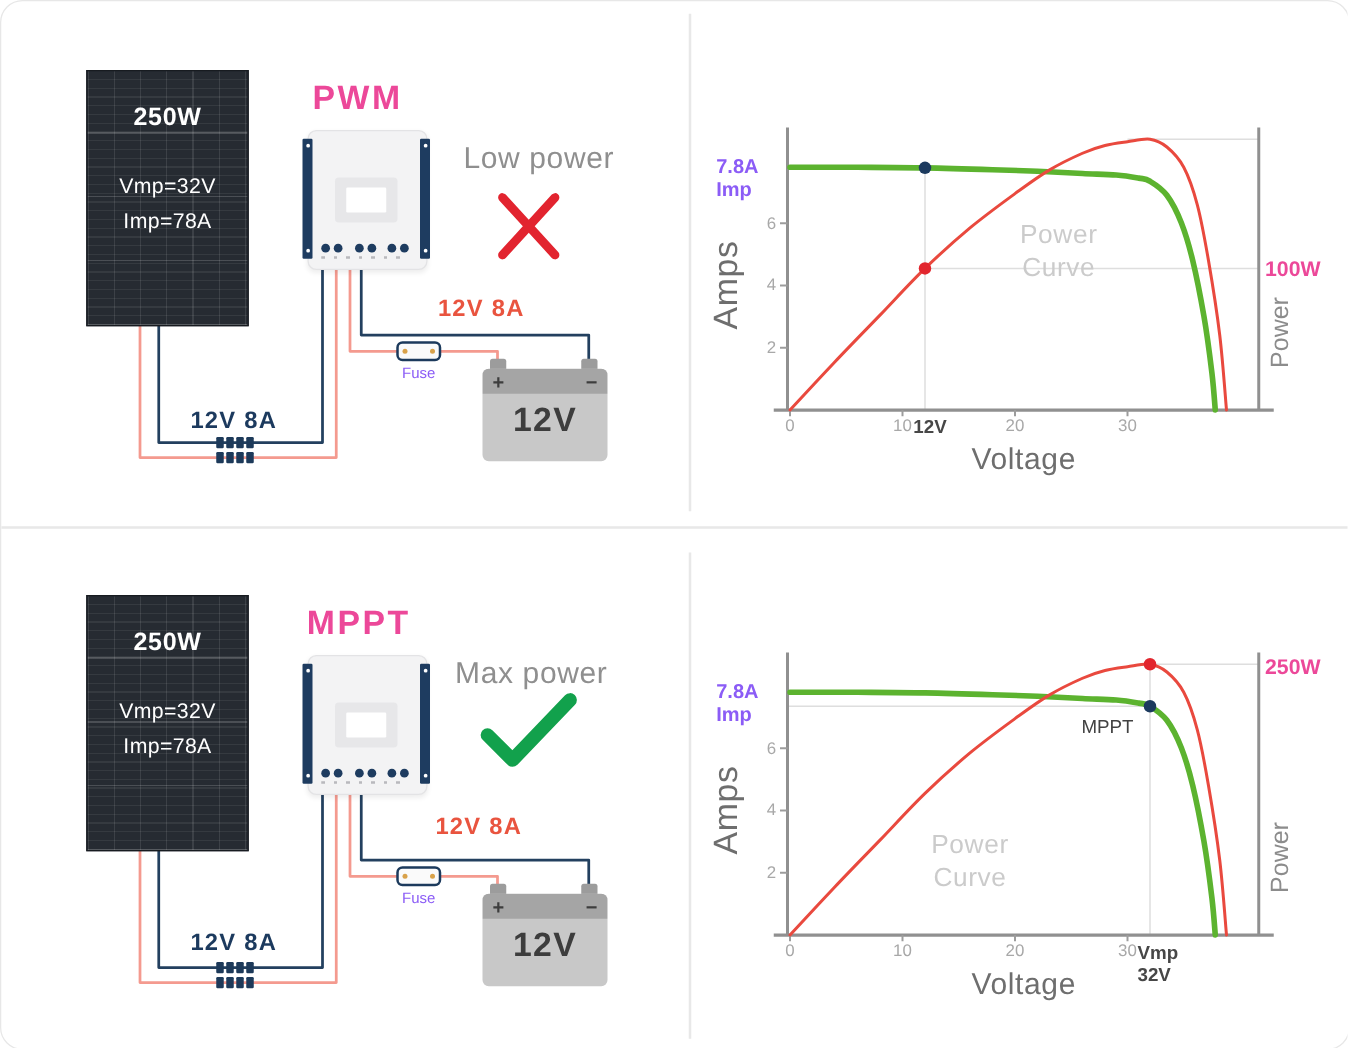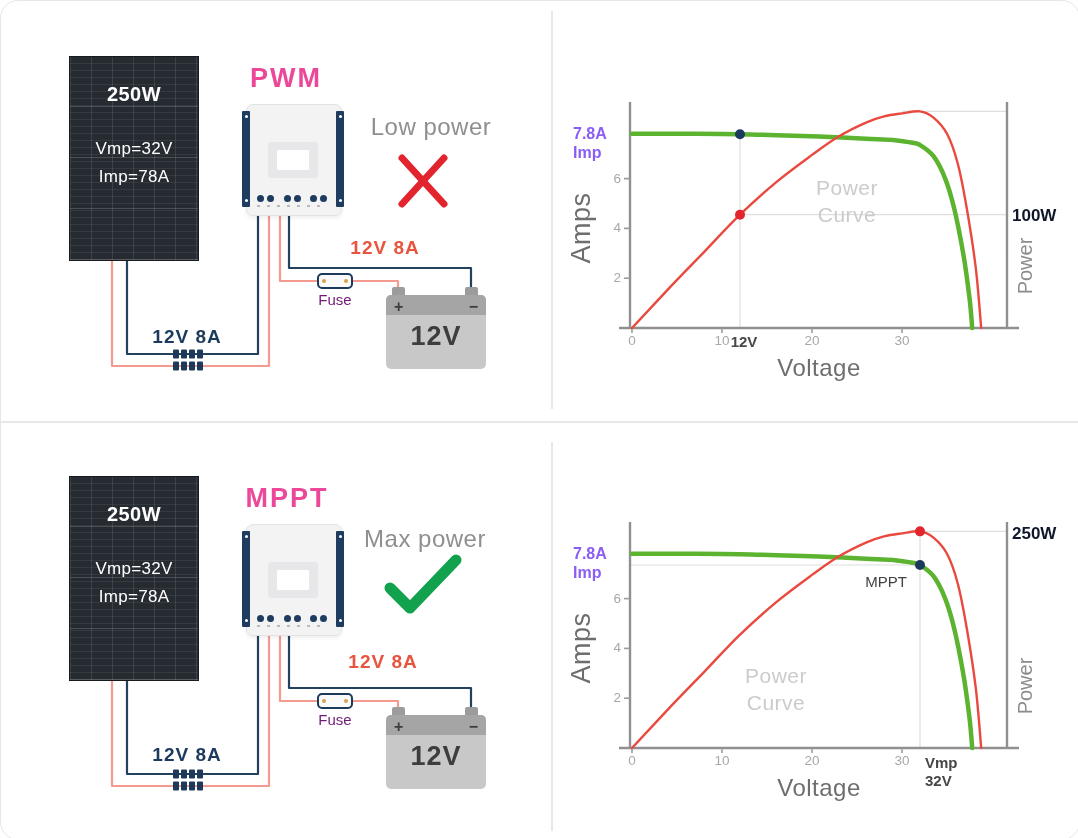--- a/index.html
+++ b/index.html
@@ -39,40 +39,40 @@
   .ctl-screen-inner{position:absolute;left:9px;top:8px;width:32px;height:20px;background:#fff;border-radius:1px;}
   .ctl-ports{position:absolute;left:15px;top:91px;width:70px;display:flex;justify-content:space-between;}
   .port-pair{display:flex;gap:3px;}
   .port{width:7px;height:7px;border-radius:50%;background:#1e3c60;}
   .ctl-portmarks{position:absolute;left:15px;top:101px;width:70px;height:2px;
     background:repeating-linear-gradient(90deg,#b9b9bd 0 3px,transparent 3px 10px);}
   
   .fuse{position:absolute;width:36px;height:16px;background:#fafafa;border:2.5px solid #1c3a5c;
     border-radius:5px;box-sizing:border-box;}
   .fuse-cap{position:absolute;top:3.5px;width:4px;height:4px;border-radius:50%;background:#d9a24a;}
-  .fuse-label{position:absolute;transform:translateX(-50%);font-size:15px;color:#701a75;font-weight:500;}
+  .fuse-label{position:absolute;transform:translateX(-50%);font-size:12px;color:#8b5cf6;font-weight:500;}
   
   .battery{position:absolute;width:100px;height:82px;}
   .bat-terminal{position:absolute;top:0;width:13px;height:10px;background:#9c9c9c;border-radius:2px;}
   .bat-body{position:absolute;top:8px;left:0;width:100px;height:74px;background:#c8c8c8;
     border-radius:5px;overflow:hidden;}
   .bat-cap{position:absolute;top:0;left:0;right:0;height:20px;background:#a5a5a5;}
   .bat-sign{position:absolute;top:5px;font-size:16px;font-weight:700;color:#3d3d3d;line-height:14px;}
   .bat-label{position:absolute;top:26px;left:0;right:0;text-align:center;font-size:27px;
     font-weight:700;color:#3d3d3d;letter-spacing:1px;}
   
   .chart{position:absolute;width:518px;height:335px;}
   .chart svg{position:absolute;left:0;top:0;}
   .clabel{position:absolute;white-space:nowrap;}
   .imp-label{left:12px;top:38px;font-weight:700;color:#8b5cf6;font-size:16px;line-height:19px;}
   .ylab{left:20px;top:142px;transform:translate(-50%,-50%) rotate(-90deg);font-size:27px;color:#6e6e6e;letter-spacing:.5px;}
   .xlab{left:258px;top:282px;transform:translate(-50%,-50%);font-size:24px;color:#6e6e6e;letter-spacing:.5px;text-align:center;}
   .y2lab{left:464px;top:180px;transform:translate(-50%,-50%) rotate(-90deg);font-size:20px;color:#8c8c8c;}
   .pclab{transform:translateX(-50%);text-align:center;font-size:21px;color:#cbcbcb;line-height:1.3;letter-spacing:.5px;}
-  .pval{font-size:17px;font-weight:700;color:#0f172a;}
+  .pval{font-size:17px;font-weight:700;color:#ec4899;}
   .ytick{left:34px;width:26px;text-align:right;font-size:13.5px;color:#a8a8a8;}
   .xtick{transform:translateX(-50%);top:247px;font-size:13.5px;color:#a8a8a8;}
   .sptick{font-size:15px;font-weight:700;color:#474747;line-height:18px;}
   .ptlabel{transform:translateX(-50%);font-size:15px;color:#424242;}
 </style>
 </head>
 <body>
 
 <div class="canvas">
 
@@ -317,19 +317,19 @@
     </div>
     <div class="clabel pval" style="left:451px;top:18px;">250W</div>
     <div class="clabel ptlabel" style="left:325px;top:67px;">MPPT</div>
     <div class="clabel ytick" style="top:85px;">6</div>
     <div class="clabel ytick" style="top:134px;">4</div>
     <div class="clabel ytick" style="top:184px;">2</div>
     <div class="clabel xtick" style="left:71px;">0</div>
     <div class="clabel xtick" style="left:161px;">10</div>
     <div class="clabel xtick" style="left:251px;">20</div>
     <div class="clabel xtick" style="left:341px;">30</div>
-    <div class="clabel sptick" style="left:364px;top:248px;">
+    <div class="clabel sptick" style="left:349px;top:248px;">
       <div>Vmp</div>
       <div>32V</div>
     </div>
   </div>
 
 </div>
 
 </body></html>

